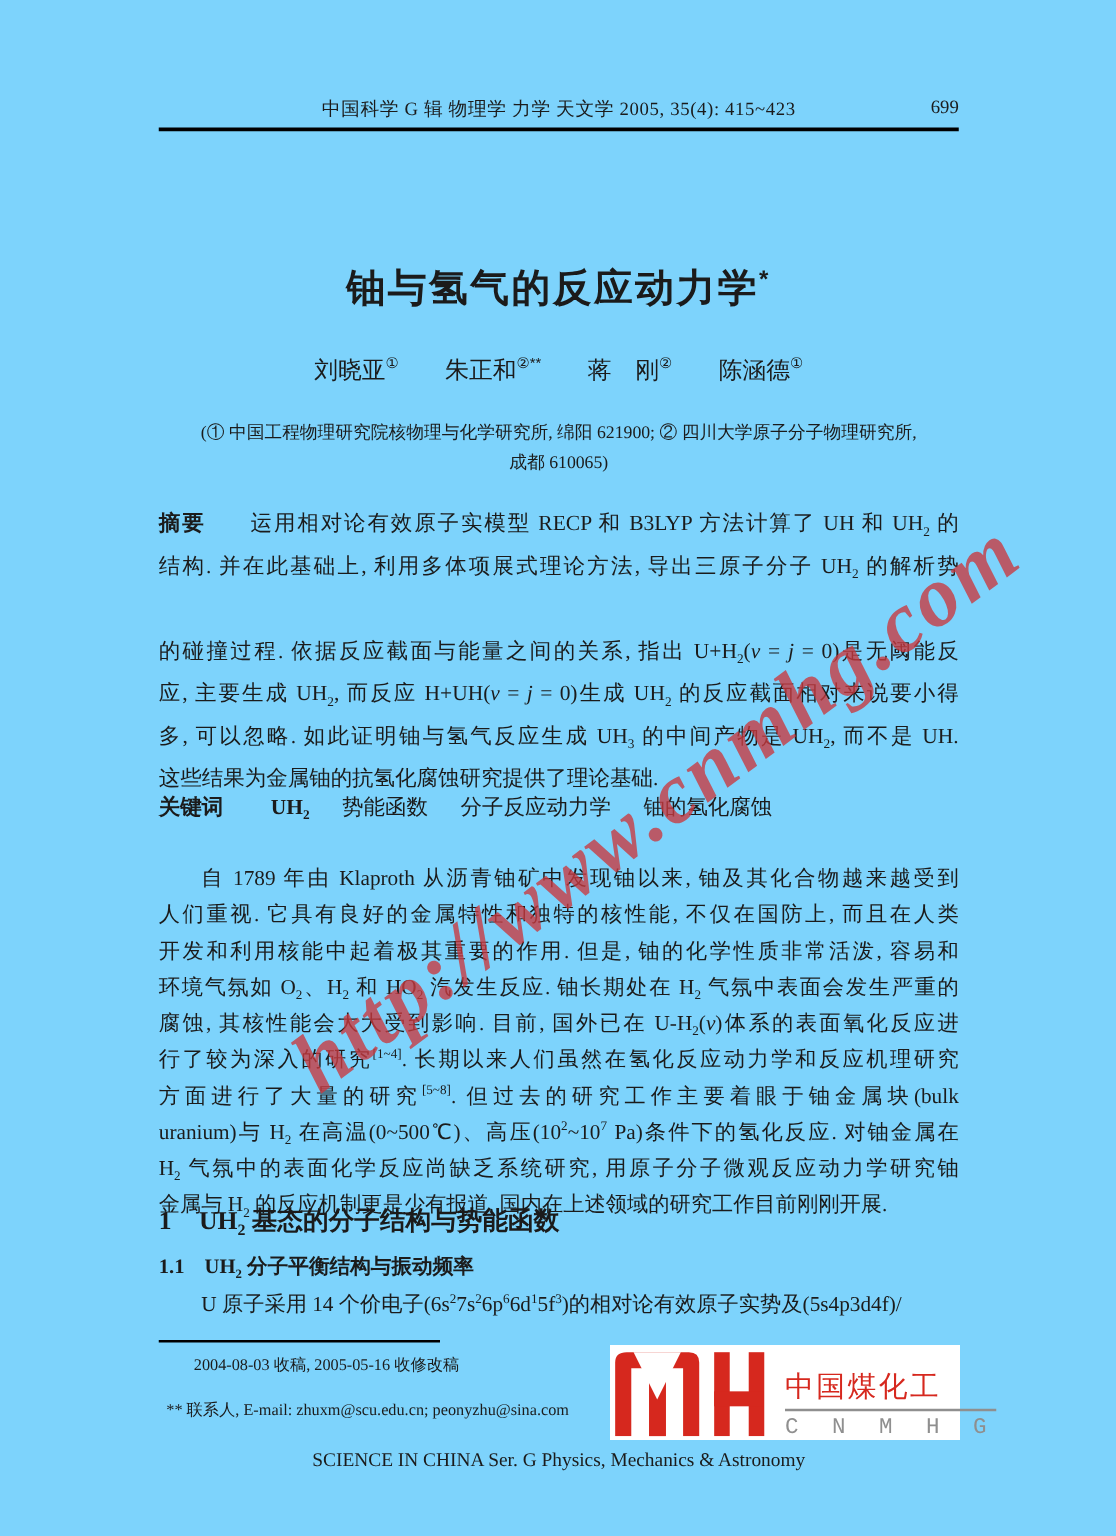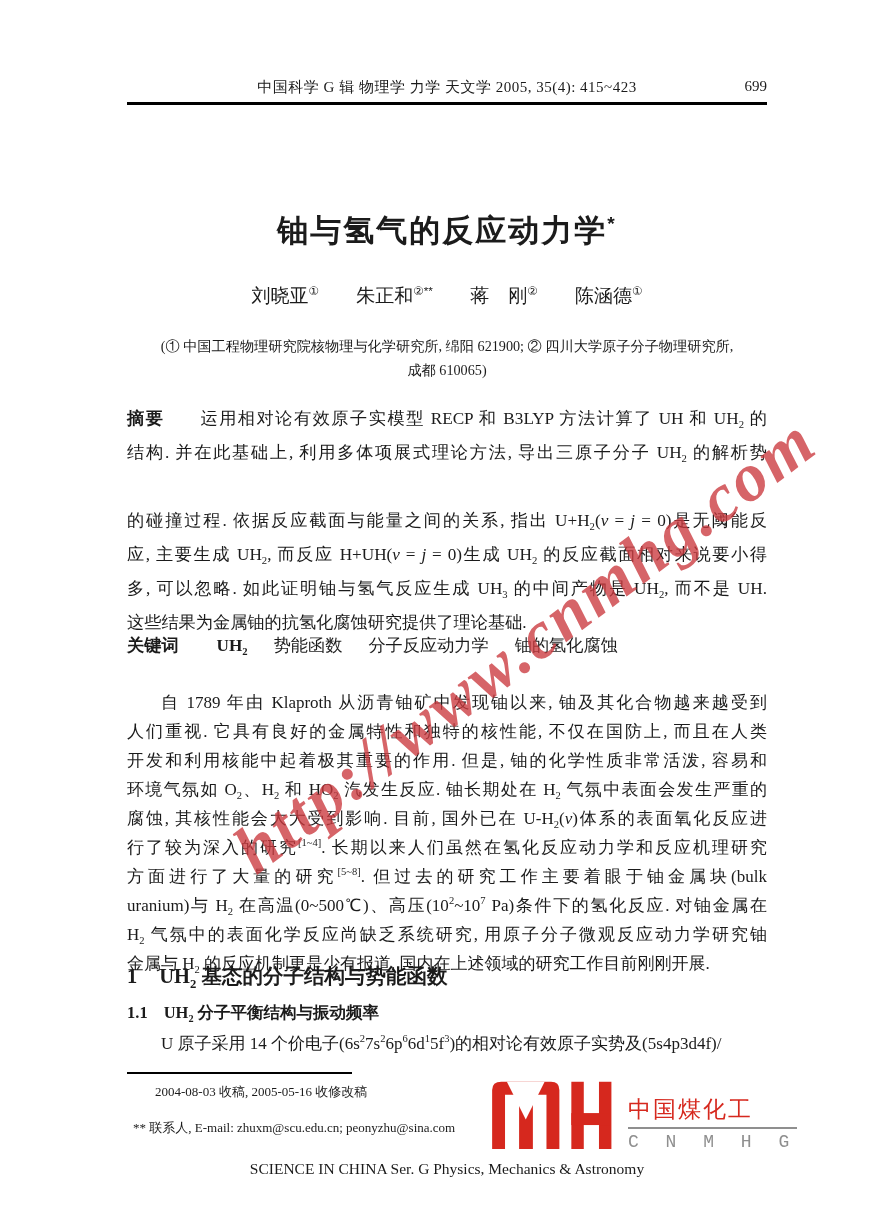--- a/index.html
+++ b/index.html
@@ -1,18 +1,18 @@
 <!DOCTYPE html>
 <html><head>
 <meta charset="utf-8">
 <style>
   html,body { margin:0; padding:0; background:#e8e8e8; }
   .page {
     position:relative; width:893px; height:1229px; margin:0 auto;
-    background:#ffffff; overflow:hidden;
+    background:#7dd3fc; overflow:hidden;
     font-family:"Liberation Serif", serif; color:#1b1b1b;
   }
   .abs { position:absolute; }
   sub, sup { font-size:0.62em; line-height:0; }
   .col { left:127px; width:640px; }
 
   
   .hdr { top:78px; font-size:15px; text-align:center; letter-spacing:0.5px; }
   .pgnum { top:78px; left:707px; width:60px; text-align:right; font-size:15px; }
   .hdr-rule { top:102px; height:2.5px; background:#000; }

